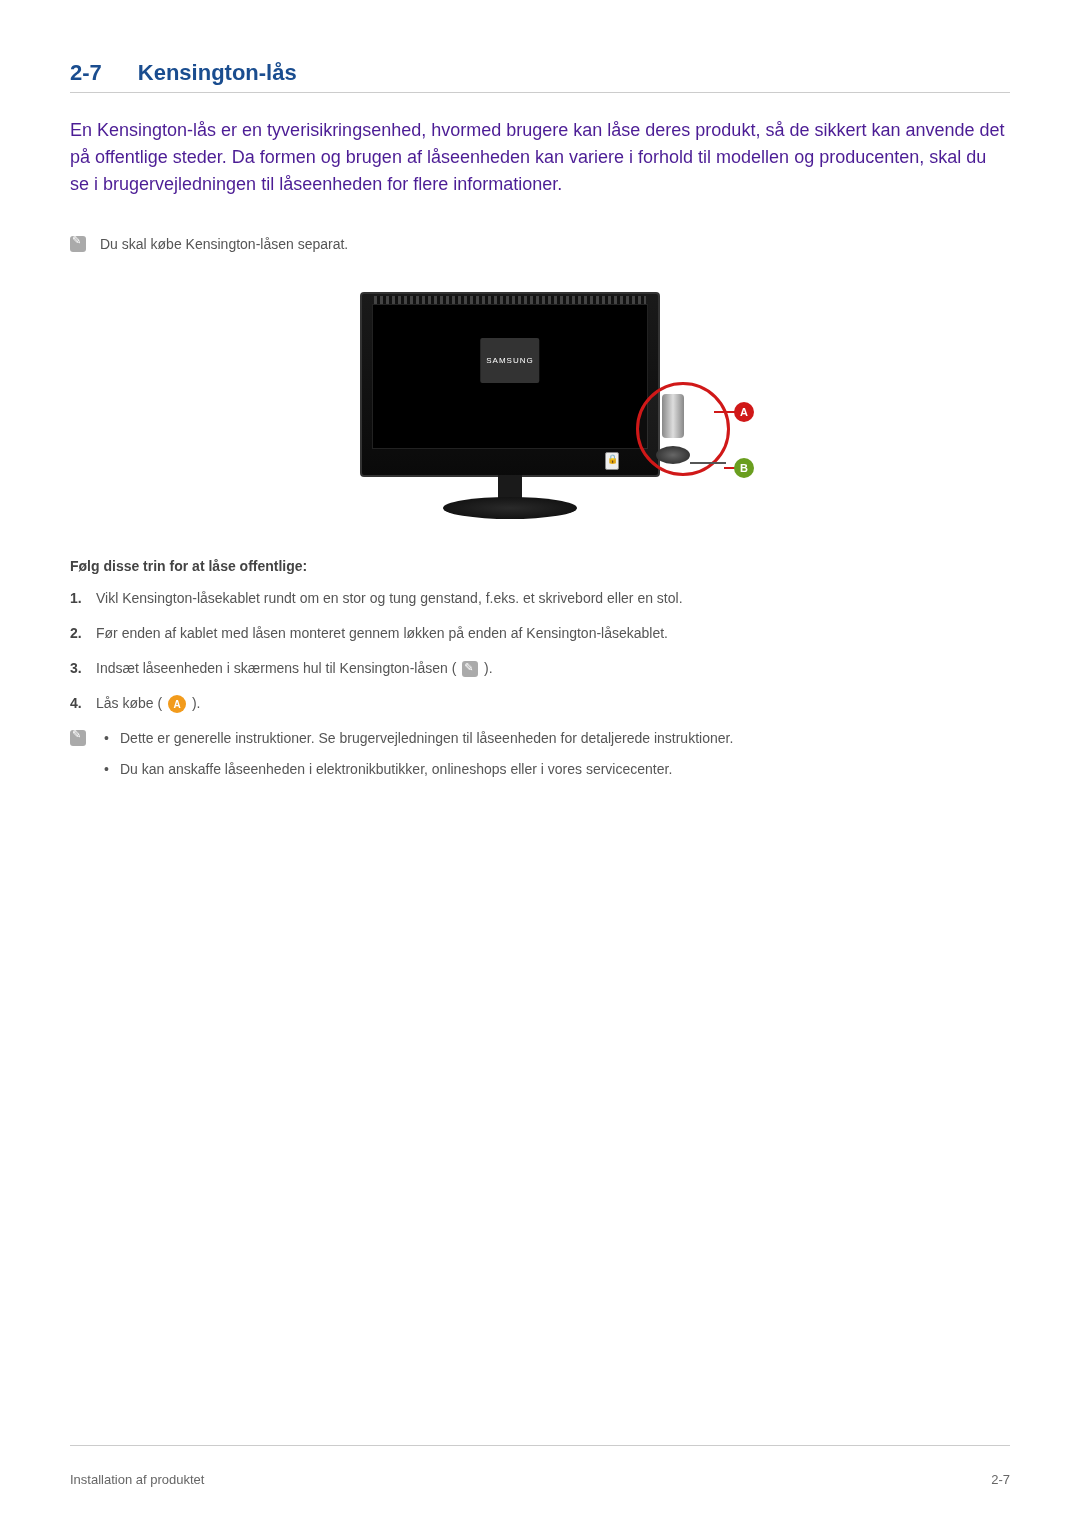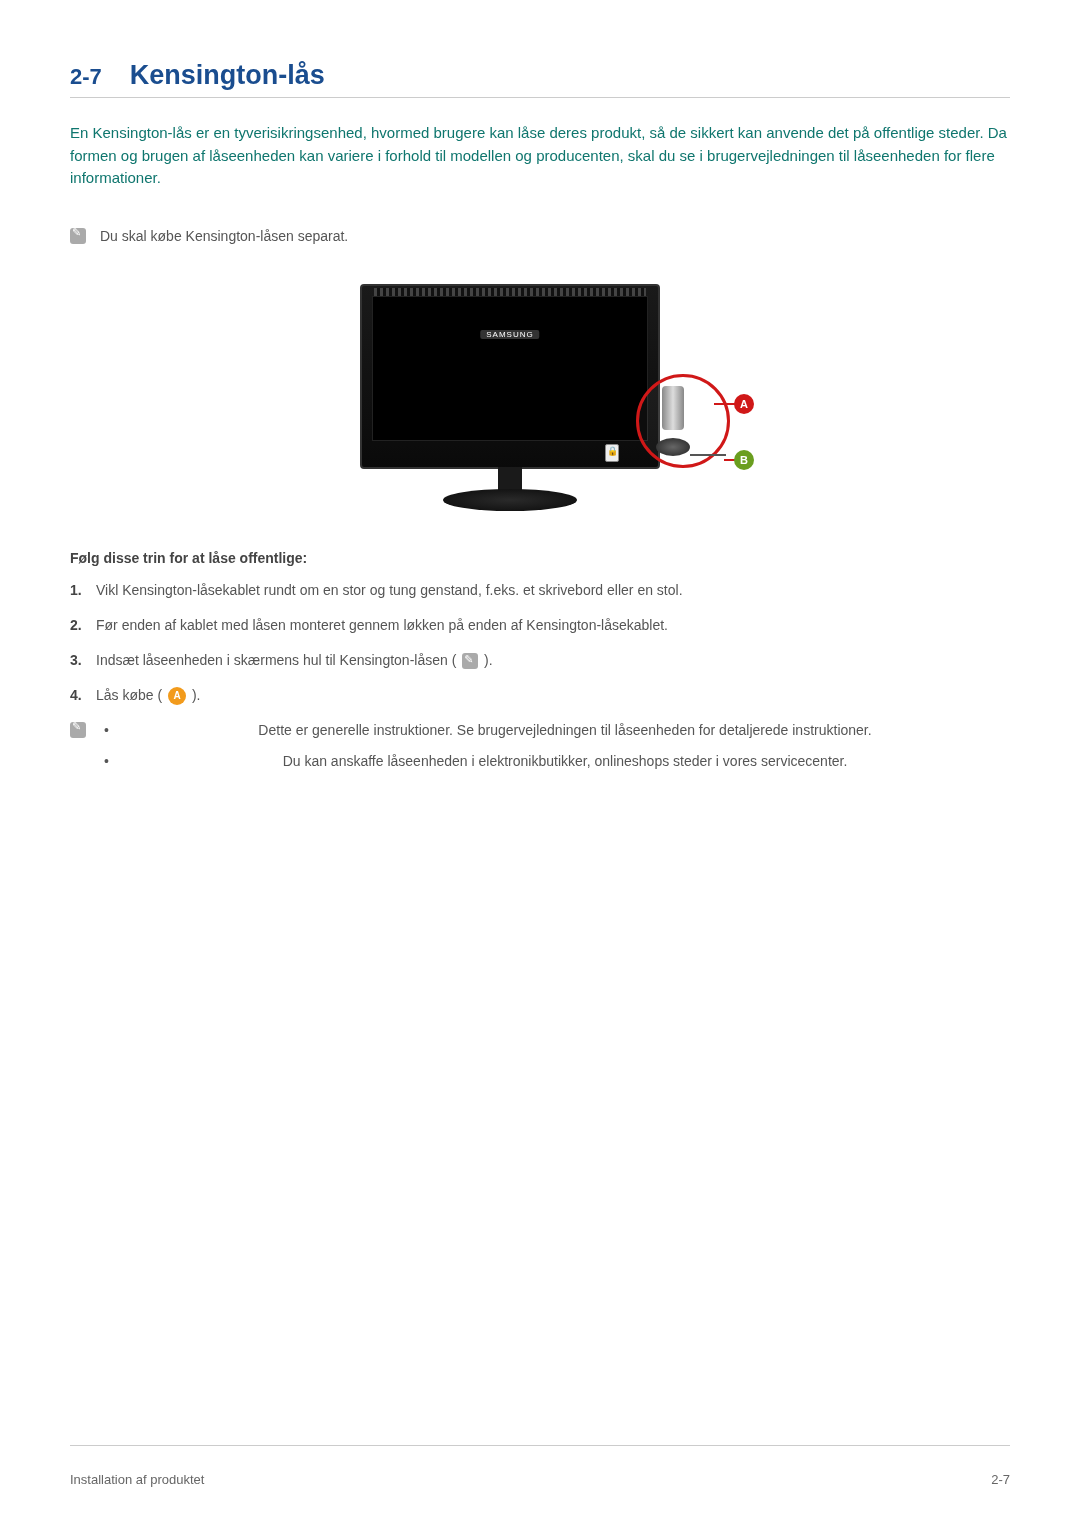--- a/index.html
+++ b/index.html
@@ -26,27 +26,28 @@
       margin-bottom: 24px;
     }
     .section-number {
       color: #1a4d8f;
       font-size: 22px;
       font-weight: bold;
       margin-right: 28px;
     }
     .section-title {
       color: #1a4d8f;
-      font-size: 27px;
-      font-weight: bold;
+      font-size: 22px;
+      font-weight: bold;
+      margin-left: 8px;
     }
     .intro-text {
-      font-size: 15px;
+      font-size: 18px;
       line-height: 1.5;
-      color: #0f766e;
+      color: #4c1d95;
       margin-bottom: 38px;
       margin-top: 23px;
     }
     .note-row {
       display: flex;
       align-items: center;
       margin-bottom: 40px;
     }
     .note-icon {
       width: 16px;
@@ -108,21 +109,21 @@
     }
     .monitor-brand {
       position: absolute;
       top: 44px;
       left: 50%;
       transform: translateX(-50%);
       color: #fff;
       font-size: 8px;
       letter-spacing: 1px;
       background: #333;
-      padding: 0 6px;
+      padding: 18px 6px;
       border-radius: 2px;
     }
     .monitor-stand-neck {
       position: absolute;
       left: 178px;
       top: 183px;
       width: 24px;
       height: 28px;
       background: #1a1a1a;
     }
@@ -303,21 +304,20 @@
       list-style: none;
       flex: 1;
     }
     .bottom-bullets li {
       font-size: 14px;
       color: #555;
       margin-bottom: 10px;
       padding-left: 20px;
       position: relative;
       line-height: 1.5;
-      text-align: center;
     }
     .bottom-bullets li::before {
       content: "•";
       position: absolute;
       left: 4px;
       color: #555;
     }
     .footer {
       position: absolute;
       bottom: 40px;
@@ -384,21 +384,21 @@
       <span>Lås købe (</span>
       <span class="inline-a">A</span>
       <span>).</span>
     </li>
   </ol>
 
   <div class="bottom-notes">
     <span class="note-icon"></span>
     <ul class="bottom-bullets">
       <li>Dette er generelle instruktioner. Se brugervejledningen til låseenheden for detaljerede instruktioner.</li>
-      <li>Du kan anskaffe låseenheden i elektronikbutikker, onlineshops steder i vores servicecenter.</li>
+      <li>Du kan anskaffe låseenheden i elektronikbutikker, onlineshops eller i vores servicecenter.</li>
     </ul>
   </div>
 </div>
 
 <div class="footer">
   <span>Installation af produktet</span>
   <span>2-7</span>
 </div>
 
 </body></html>

